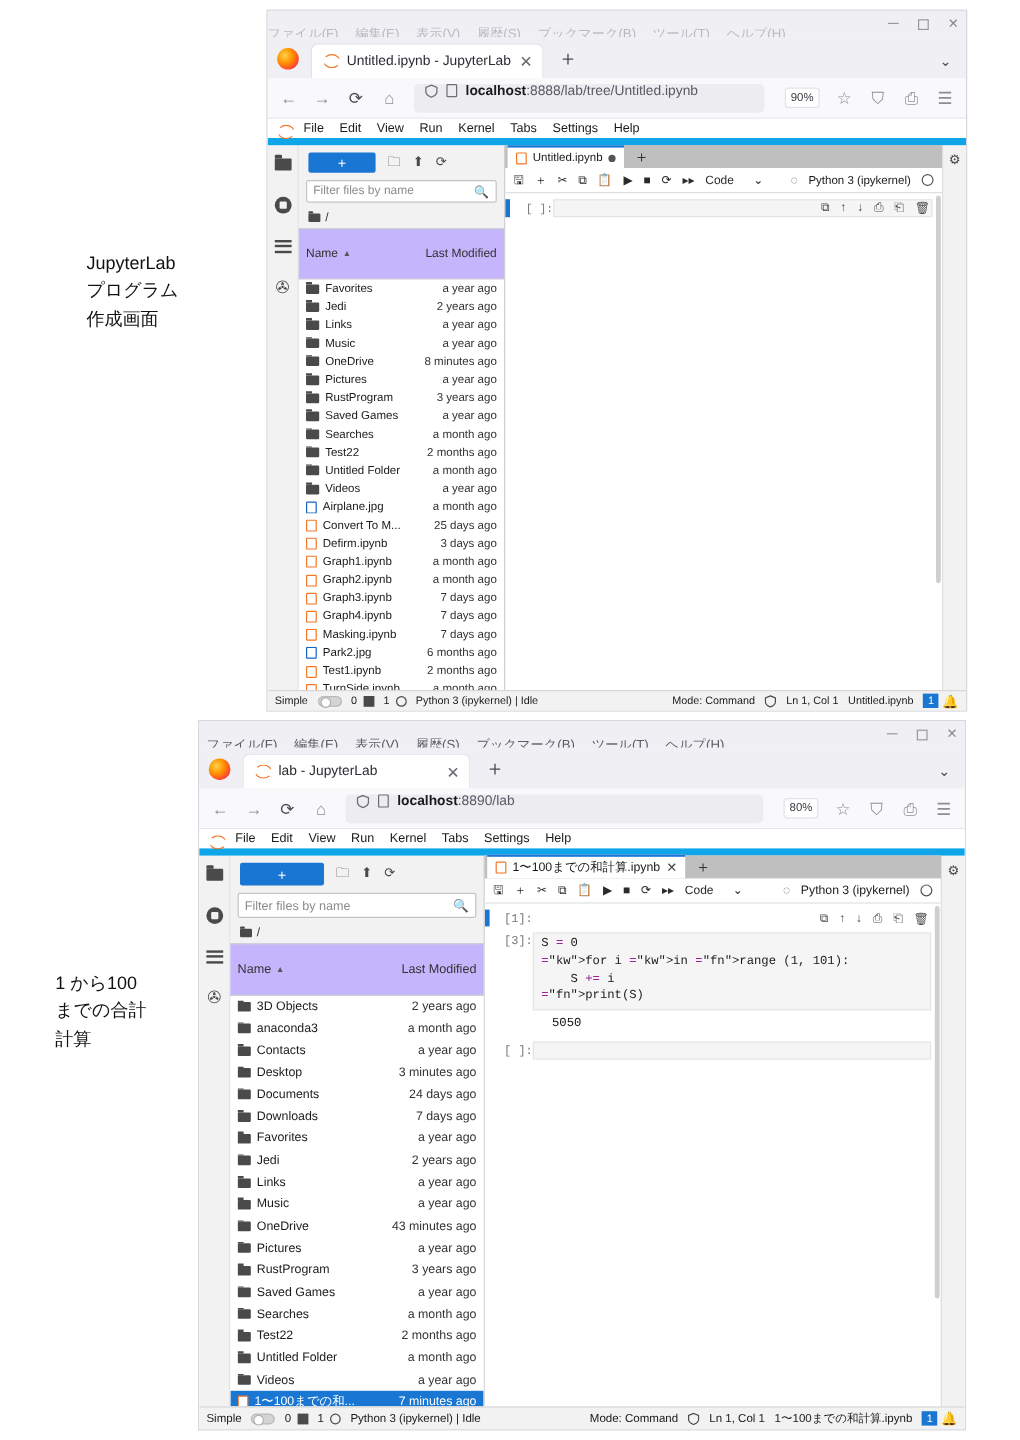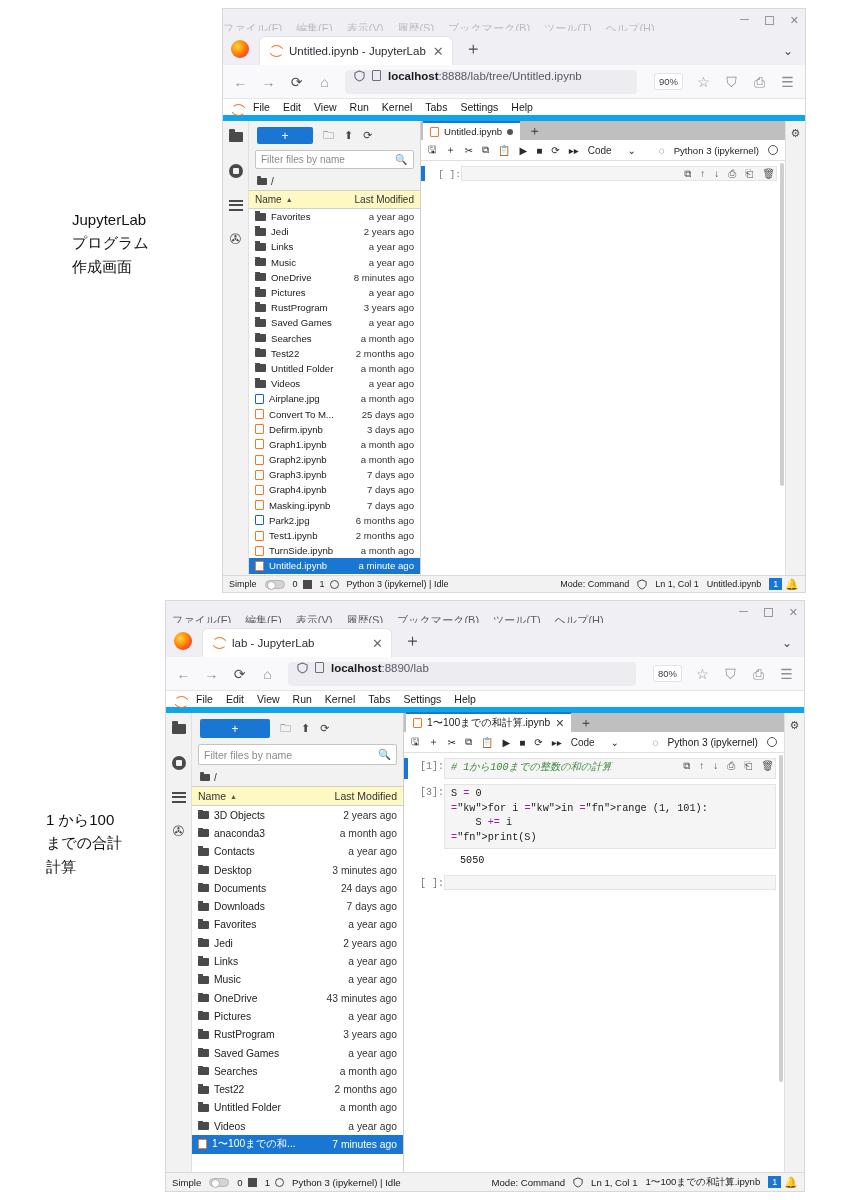--- a/index.html
+++ b/index.html
@@ -155,22 +155,22 @@
     border: 1px solid #c4c4c4; border-radius: 2px;
     display: flex; align-items: center; padding: 0 5px;
     font-size: 10px; color: #8c8c8c;
   }
   #win-2 .fb-filter { height: 21px; font-size: 10.5px; }
   .fb-filter .sp { flex: 1; }
   .fb-crumb { display: flex; align-items: center; gap: 4px; padding: 3px 8px; font-size: 10px; color: #333; }
   .fb-crumb .ico-folder { width: 10px; height: 7.5px; }
   .fb-crumb .ico-folder::before { width: 4px; height: 2px; top: -2px;}
   .fb-head {
-    display: flex; background: #fef9c3; border-top: 1px solid #d0d0d0; border-bottom: 1px solid #d0d0d0;
-    font-size: 10px; color: #333; padding: 3px 6px;
+    display: flex; background: #c4b5fd; border-top: 1px solid #d0d0d0; border-bottom: 1px solid #d0d0d0;
+    font-size: 10px; color: #333; padding: 15px 6px;
   }
   #win-2 .fb-head { font-size: 10.5px; }
   .fb-head .c1 { flex: 1; display: flex; align-items: center; gap: 4px; }
   .fb-head .c2 { text-align: right; }
   .sortcaret { font-size: 7px; color: #555; }
   .fb-list { flex: 1; overflow: hidden; background: #fff; }
   .fb-row {
     display: flex; align-items: center; height: 15.2px;
     padding: 0 6px; font-size: 9.6px; color: #1a1a1a;
   }
@@ -918,21 +918,20 @@
           <span class="sep"></span>
           <span>◌</span>
           <span class="kernel-name">Python 3 (ipykernel)</span>
           <span class="kernel-idle"></span>
         </div>
         <div class="nb-canvas">
 
           <div class="cell active">
             <div class="cell-bar"></div>
             <div class="prompt">[1]:</div>
-            <div class="cell-input"><span class="cmt"># 1から100までの整数の和の計算</span></div>
             <div class="cell-tools">
               <span>⧉</span>
               <span>↑</span>
               <span>↓</span>
               <span>⎙</span>
               <span>⎗</span>
               <span>🗑</span>
             </div>
           </div>
 

